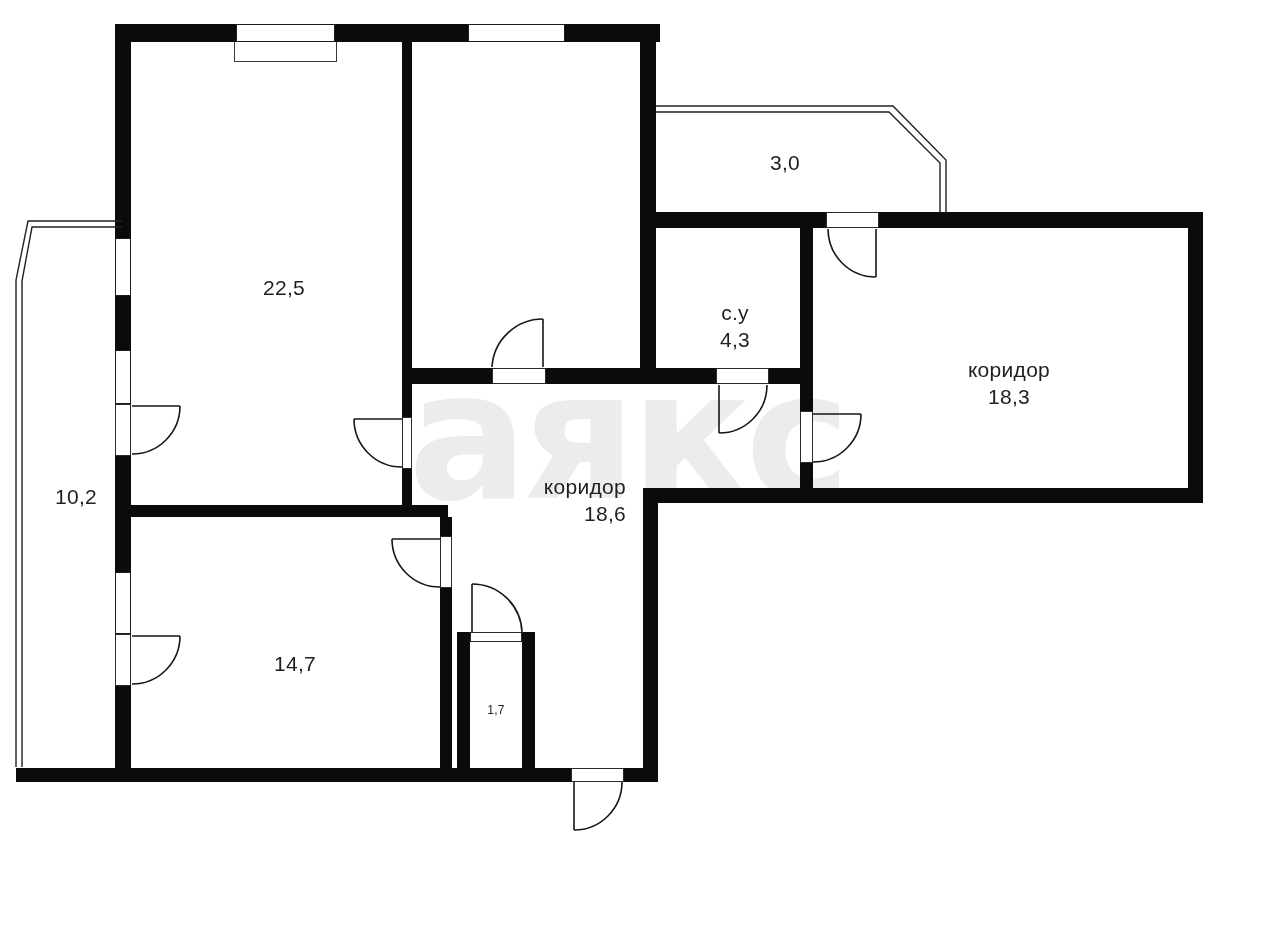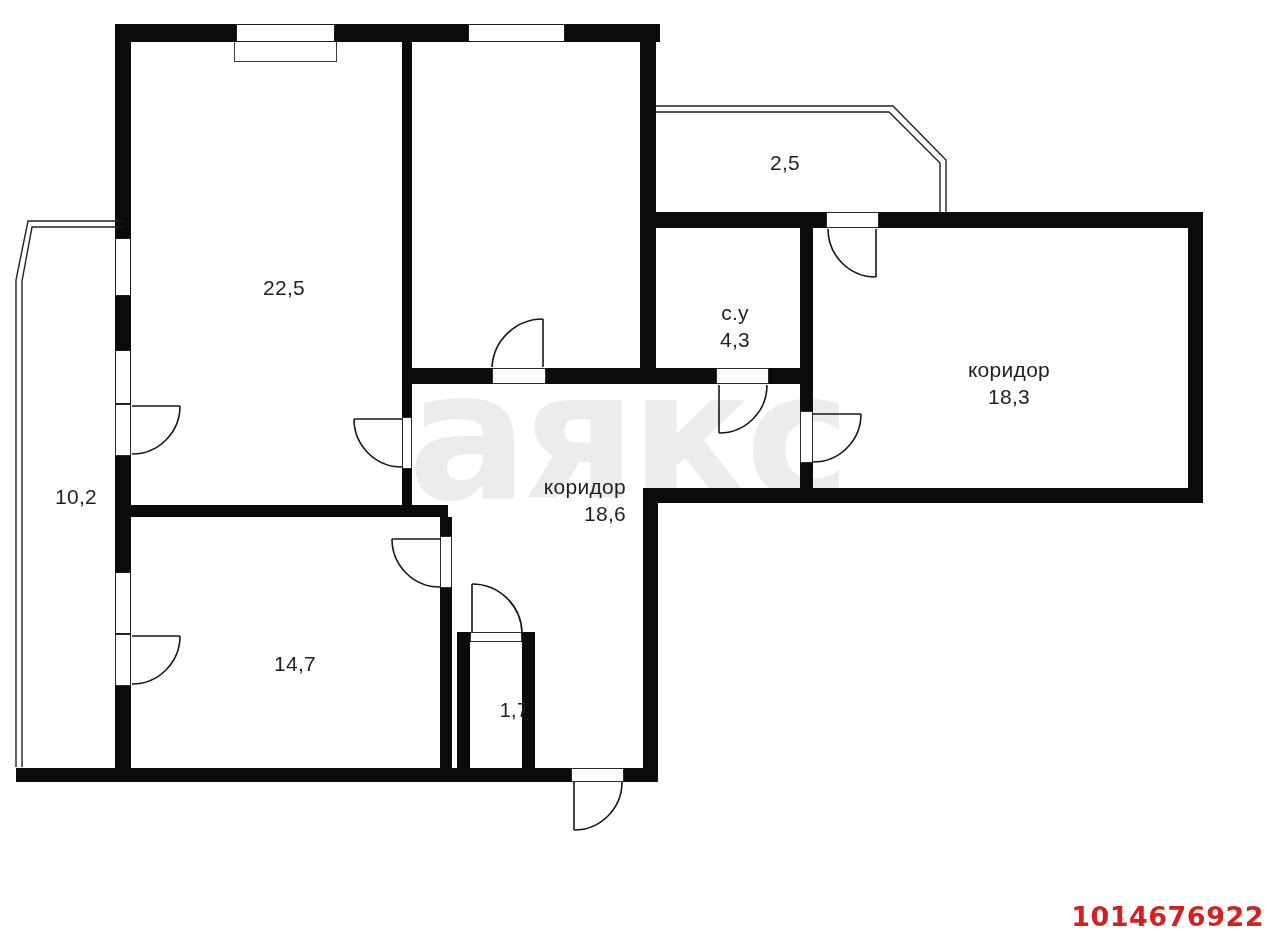--- a/index.html
+++ b/index.html
@@ -119,27 +119,26 @@
 
   <div class="lbl" style="left:486px;top:473px;width:140px;text-align:right;">
     <div>коридор</div>
     <div>18,6</div>
   </div>
 
   <div class="lbl" style="left:245px;top:650px;width:100px;">
     <div>14,7</div>
   </div>
 
-  <div class="lbl" style="left:484px;top:697px;width:60px;font-size:20px;">
+  <div class="lbl" style="left:466px;top:697px;width:60px;font-size:12px;">
     <div>1,7</div>
   </div>
 
   <div class="lbl" style="left:26px;top:483px;width:100px;text-align:center;">
     <div>10,2</div>
   </div>
 
   <div class="lbl" style="left:735px;top:149px;width:100px;">
-    <div>2,5</div>
+    <div>3,0</div>
   </div>
 
-  <div id="plan-id" style="color:#d61f1f;">1014676922</div>
 
 </div>
 
 </body></html>

